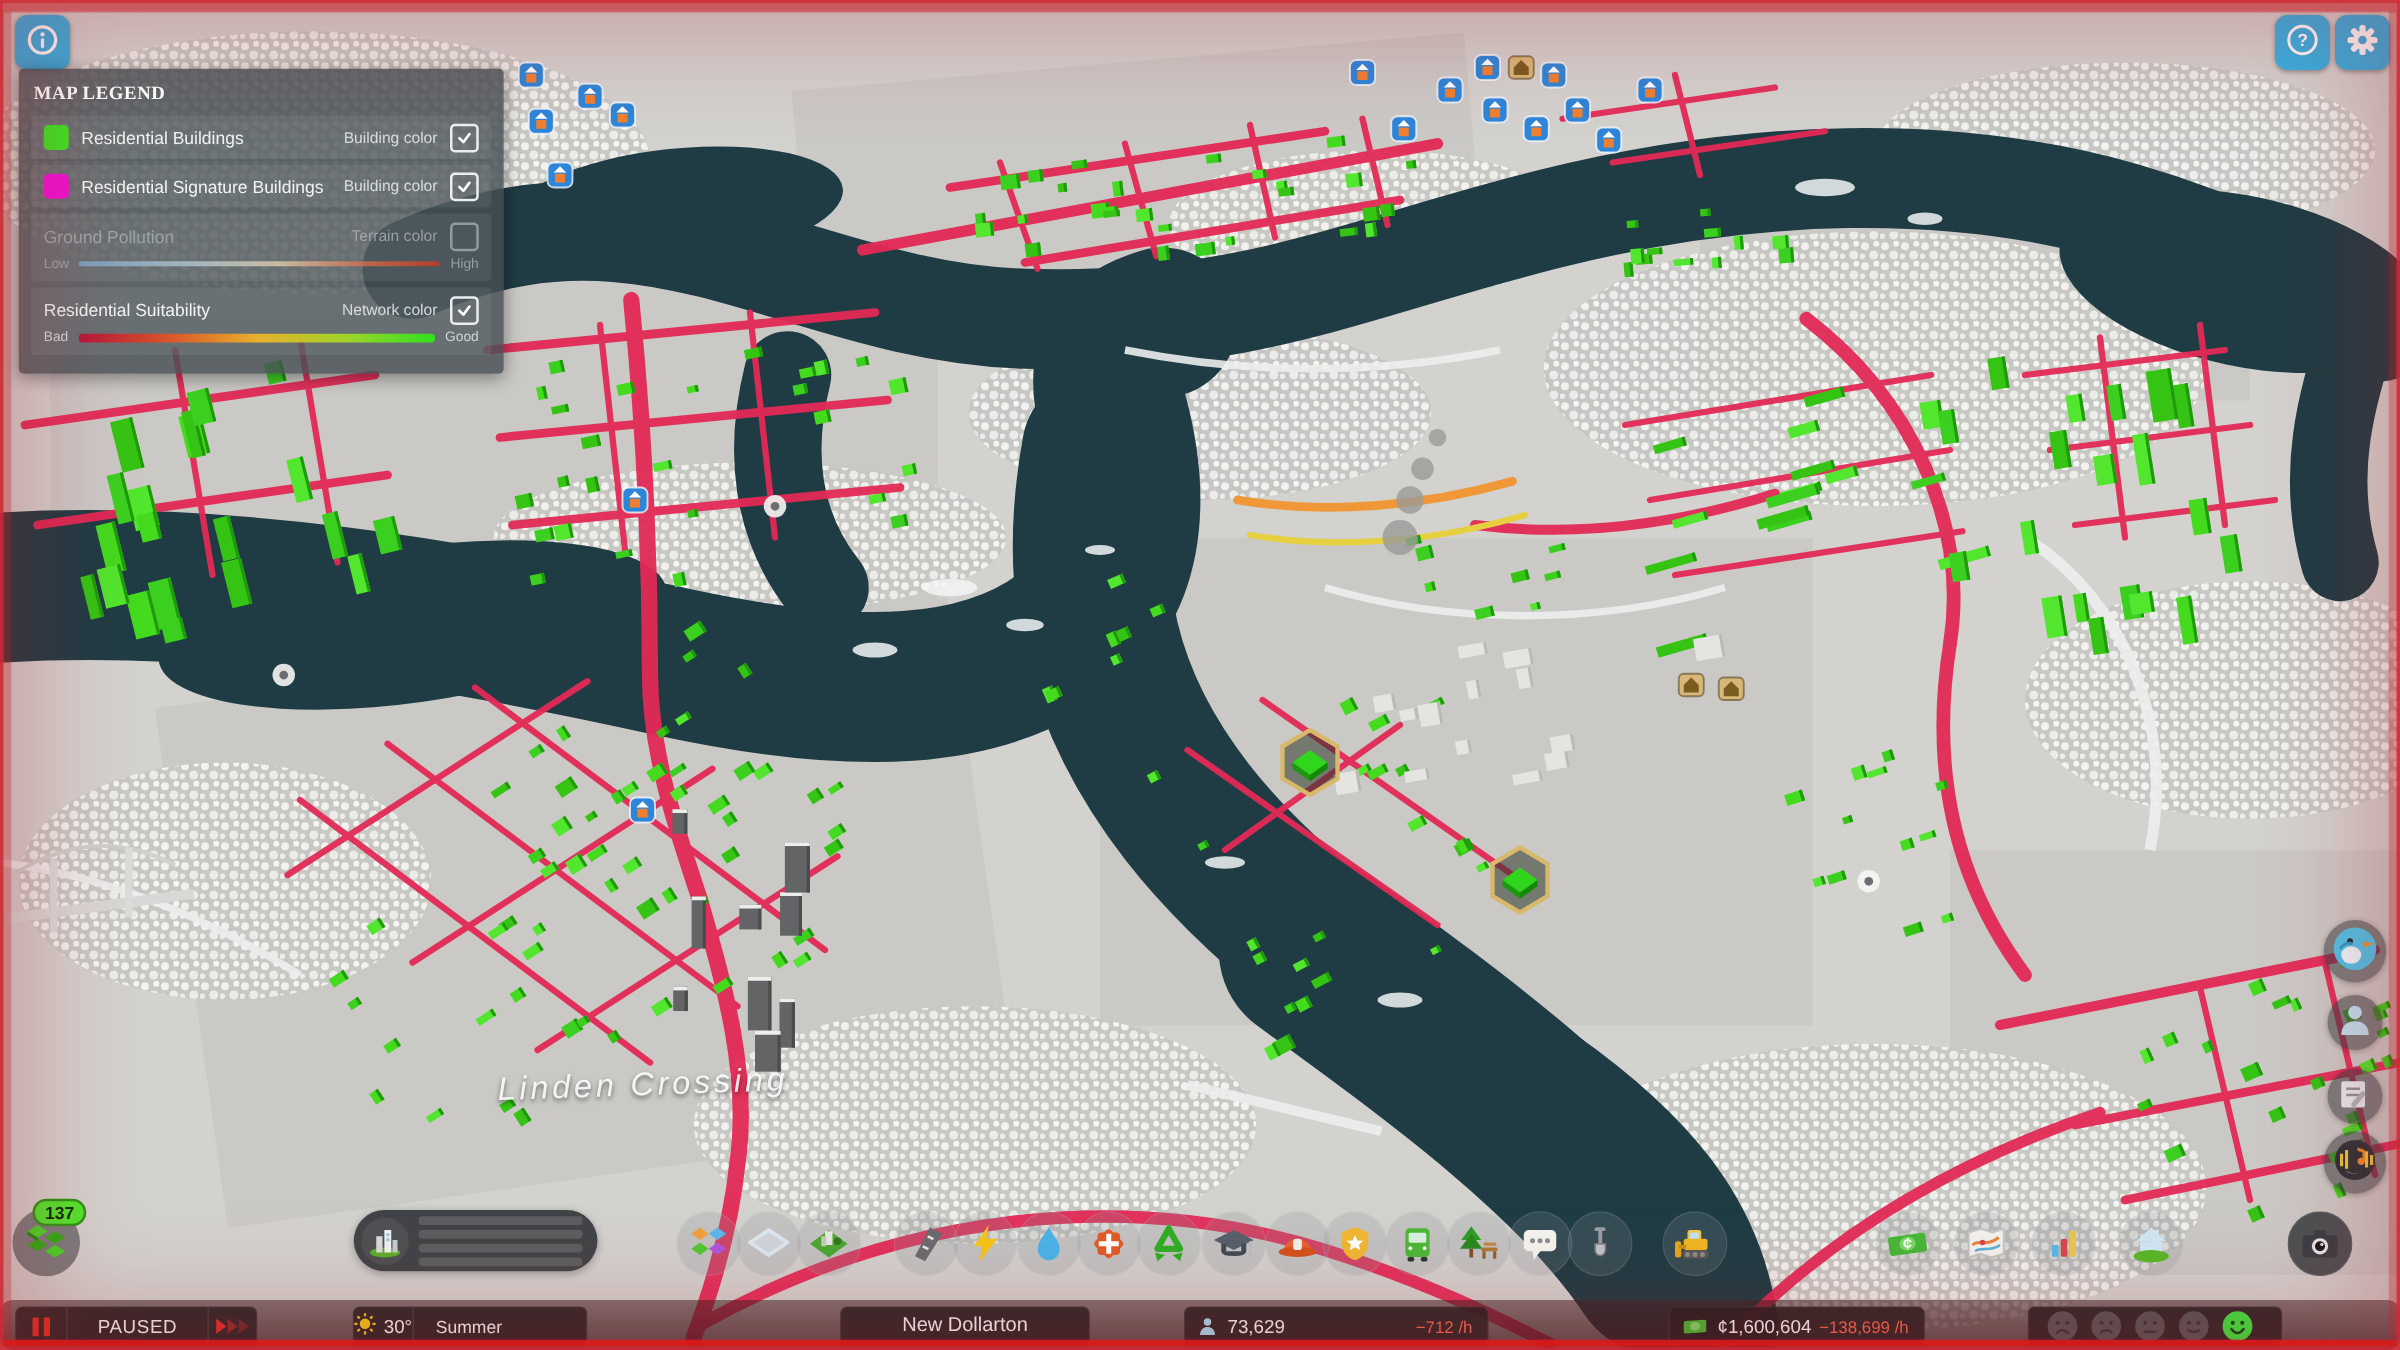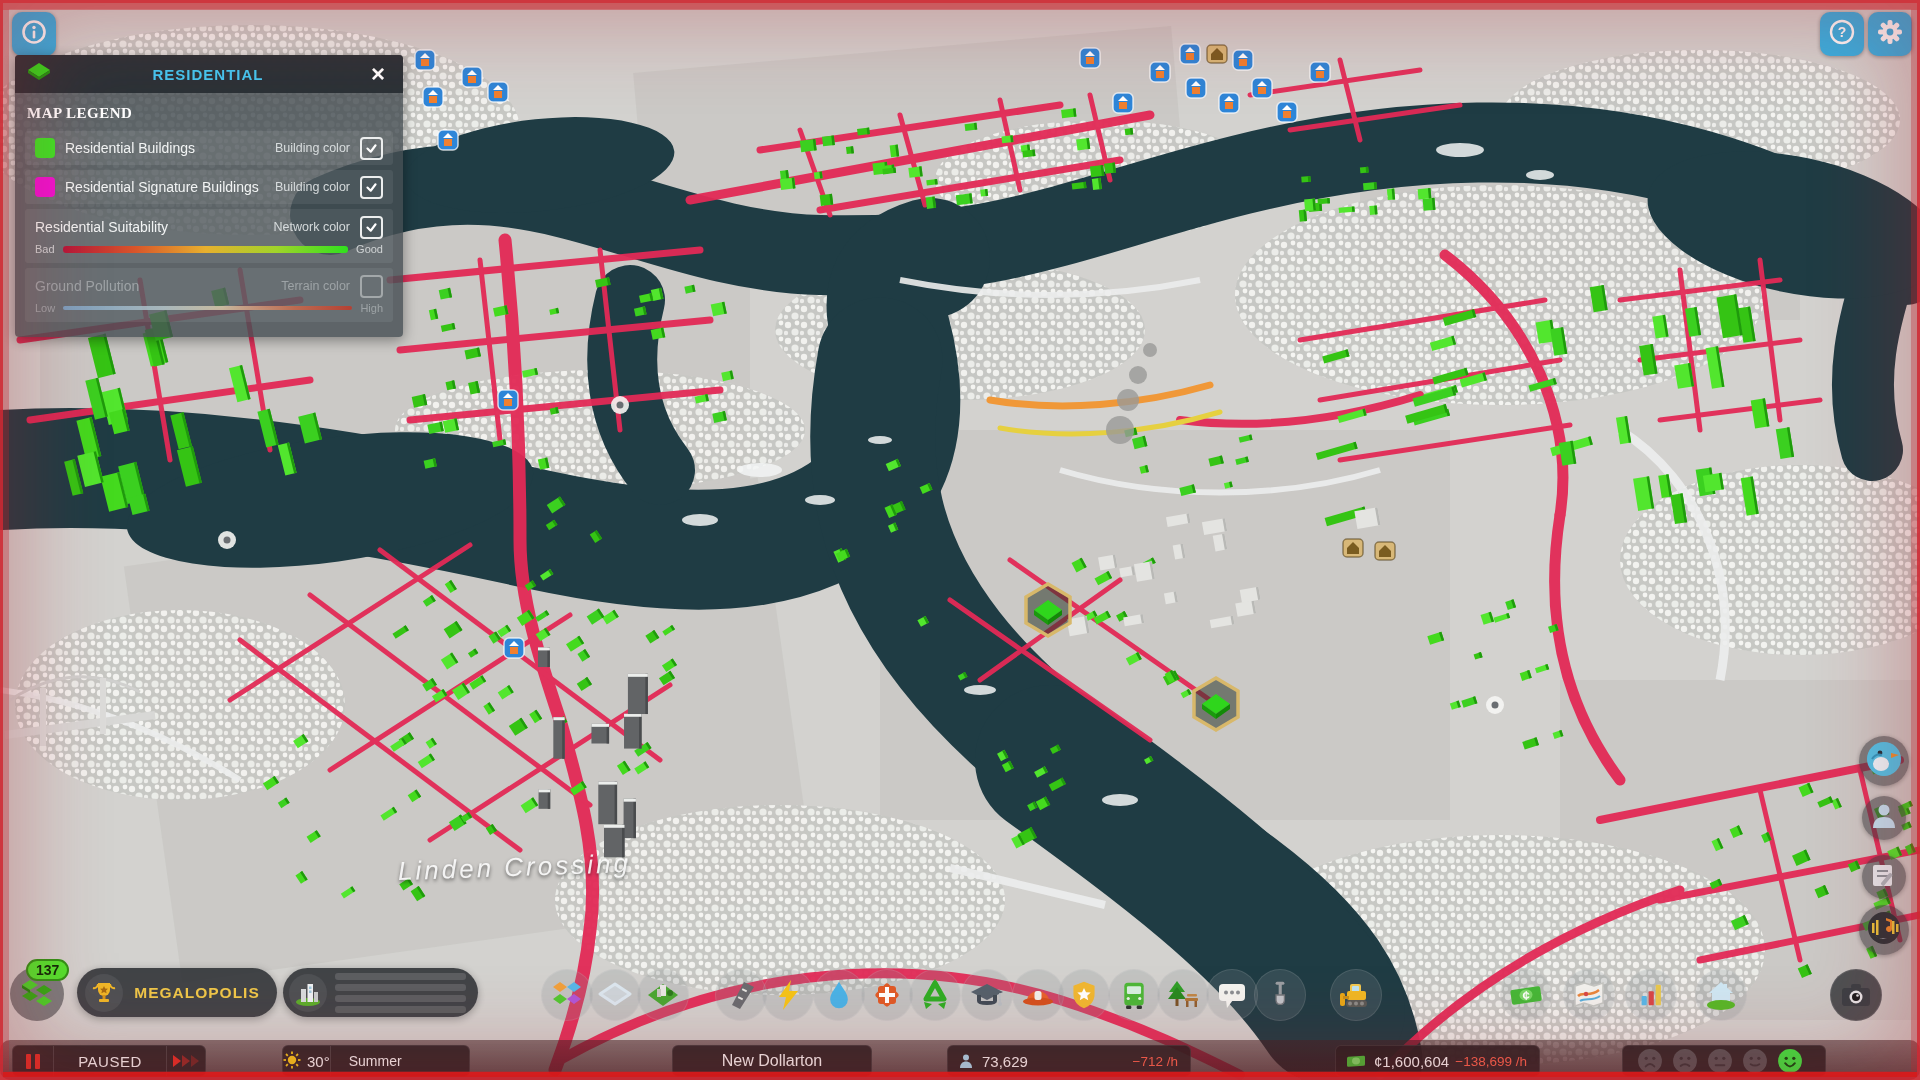--- a/index.html
+++ b/index.html
@@ -972,30 +972,20 @@
             <rect x="12.5" y="3" width="5" height="24" rx="2" transform="rotate(90 15 15)"></rect>
             <rect x="12.5" y="3" width="5" height="24" rx="2" transform="rotate(135 15 15)"></rect>
             <circle cx="15" cy="15" r="7.5"></circle>
           </g>
         <circle cx="15" cy="15" r="3.4" fill="#35b2e4"></circle>
       </svg>
     </span>
   </div>
 
   <div class="legend-panel">
-    <div class="legend-header">
-      <span>
-        <svg width="24" height="20" viewBox="0 0 24 20">
-            <polygon points="12,1 23,8 12,15 1,8" fill="#33d81c"></polygon>
-            <polygon points="12,15 23,8 23,11 12,18 1,11 1,8" fill="#1f9a10"></polygon>
-          </svg>
-      </span>
-      <span class="legend-title">RESIDENTIAL</span>
-      <span class="legend-close">×</span>
-    </div>
     <div class="legend-body">
       <div class="legend-section">MAP LEGEND</div>
 
       <div class="legend-row simple">
         <span class="swatch" style="background: rgb(63, 226, 38);"></span>
         <span class="row-label">Residential Buildings</span>
         <span class="row-mode">Building color</span>
         <span class="checkbox">
           <svg width="13" height="13" viewBox="0 0 16 16">
               <polyline points="3,8 7,12 13,4" fill="none" stroke="#fff" stroke-width="2.6" stroke-linecap="round" stroke-linejoin="round"></polyline>
@@ -1005,51 +995,51 @@
 
       <div class="legend-row simple">
         <span class="swatch" style="background: rgb(238, 20, 207);"></span>
         <span class="row-label">Residential Signature Buildings</span>
         <span class="row-mode">Building color</span>
         <span class="checkbox">
           <svg width="13" height="13" viewBox="0 0 16 16">
               <polyline points="3,8 7,12 13,4" fill="none" stroke="#fff" stroke-width="2.6" stroke-linecap="round" stroke-linejoin="round"></polyline>
             </svg>
         </span>
+      </div>
+
+      <div class="legend-row scale disabled">
+        <div class="scale-top">
+          <span class="row-label">Ground Pollution</span>
+          <span class="row-mode">Terrain color</span>
+          <span class="checkbox unchecked dim">
+            
+          </span>
+        </div>
+        <div class="scale-bottom">
+          <span class="scale-lbl">Low</span>
+          <span class="grad pollution"></span>
+          <span class="scale-lbl">High</span>
+        </div>
       </div>
 
       <div class="legend-row scale">
         <div class="scale-top">
           <span class="row-label">Residential Suitability</span>
           <span class="row-mode">Network color</span>
           <span class="checkbox">
             <svg width="13" height="13" viewBox="0 0 16 16">
                 <polyline points="3,8 7,12 13,4" fill="none" stroke="#fff" stroke-width="2.6" stroke-linecap="round" stroke-linejoin="round"></polyline>
               </svg>
           </span>
         </div>
         <div class="scale-bottom">
           <span class="scale-lbl">Bad</span>
           <span class="grad"></span>
           <span class="scale-lbl">Good</span>
-        </div>
-      </div>
-
-      <div class="legend-row scale disabled">
-        <div class="scale-top">
-          <span class="row-label">Ground Pollution</span>
-          <span class="row-mode">Terrain color</span>
-          <span class="checkbox unchecked dim">
-            
-          </span>
-        </div>
-        <div class="scale-bottom">
-          <span class="scale-lbl">Low</span>
-          <span class="grad pollution"></span>
-          <span class="scale-lbl">High</span>
         </div>
       </div>
     </div>
   </div>
 
   <div class="circle-btn" style="left:1859px;top:736px;width:50px;height:50px;">
     <span>
       <svg width="40" height="40" viewBox="0 0 40 40">
           <circle cx="20" cy="20" r="17" fill="#4fc4e8"></circle>
           <ellipse cx="17" cy="25" rx="8" ry="7" fill="#eaf7fc"></ellipse>
@@ -1099,33 +1089,20 @@
           <polygon points="11,2 19,7 11,12 3,7" fill="#46d828"></polygon>
           <polygon points="25,7 33,12 25,17 17,12" fill="#2fae14"></polygon>
           <polygon points="11,13 19,18 11,23 3,18" fill="#2fae14"></polygon>
           <polygon points="25,18 33,23 25,28 17,23" fill="#46d828"></polygon>
           <polygon points="3,7 11,12 11,15 3,10" fill="#1e8a0c"></polygon>
         </svg>
     </div>
     <div class="level-badge">137</div>
   </div>
 
-  <div class="pill-dark milestone-pill">
-    <span class="trophy-circle">
-      <svg width="26" height="26" viewBox="0 0 26 26">
-          <path d="M7,3 h12 v7 a6,6 0 0 1 -12,0 Z" fill="#f0b828"></path>
-          <path d="M7,4 a4,4 0 0 1 -5,4" fill="none" stroke="#f0b828" stroke-width="2"></path>
-          <path d="M19,4 a4,4 0 0 0 5,4" fill="none" stroke="#f0b828" stroke-width="2"></path>
-          <rect x="11.5" y="15" width="3" height="4" fill="#d89818"></rect>
-          <rect x="8" y="19" width="10" height="3" rx="1" fill="#f0b828"></rect>
-          <polygon points="13,6 14.2,8.6 17,8.8 15,10.6 15.6,13.3 13,11.9 10.4,13.3 11,10.6 9,8.8 11.8,8.6" fill="#a86c10"></polygon>
-        </svg>
-    </span>
-    <span class="milestone-label">MEGALOPOLIS</span>
-  </div>
 
   <div class="pill-dark demand-pill">
     <span class="trophy-circle">
       <svg width="28" height="28" viewBox="0 0 28 28">
           <ellipse cx="14" cy="23" rx="12" ry="4" fill="#5cae2c"></ellipse>
           <rect x="7" y="10" width="5" height="13" fill="#d8dcde"></rect>
           <rect x="13.5" y="5" width="5.5" height="18" fill="#eef2f4"></rect>
           <rect x="20" y="13" width="4" height="10" fill="#c8cccd"></rect>
           <rect x="15" y="7.5" width="2.5" height="2.5" fill="#9ec8dc"></rect>
           <rect x="15" y="11.5" width="2.5" height="2.5" fill="#9ec8dc"></rect>

